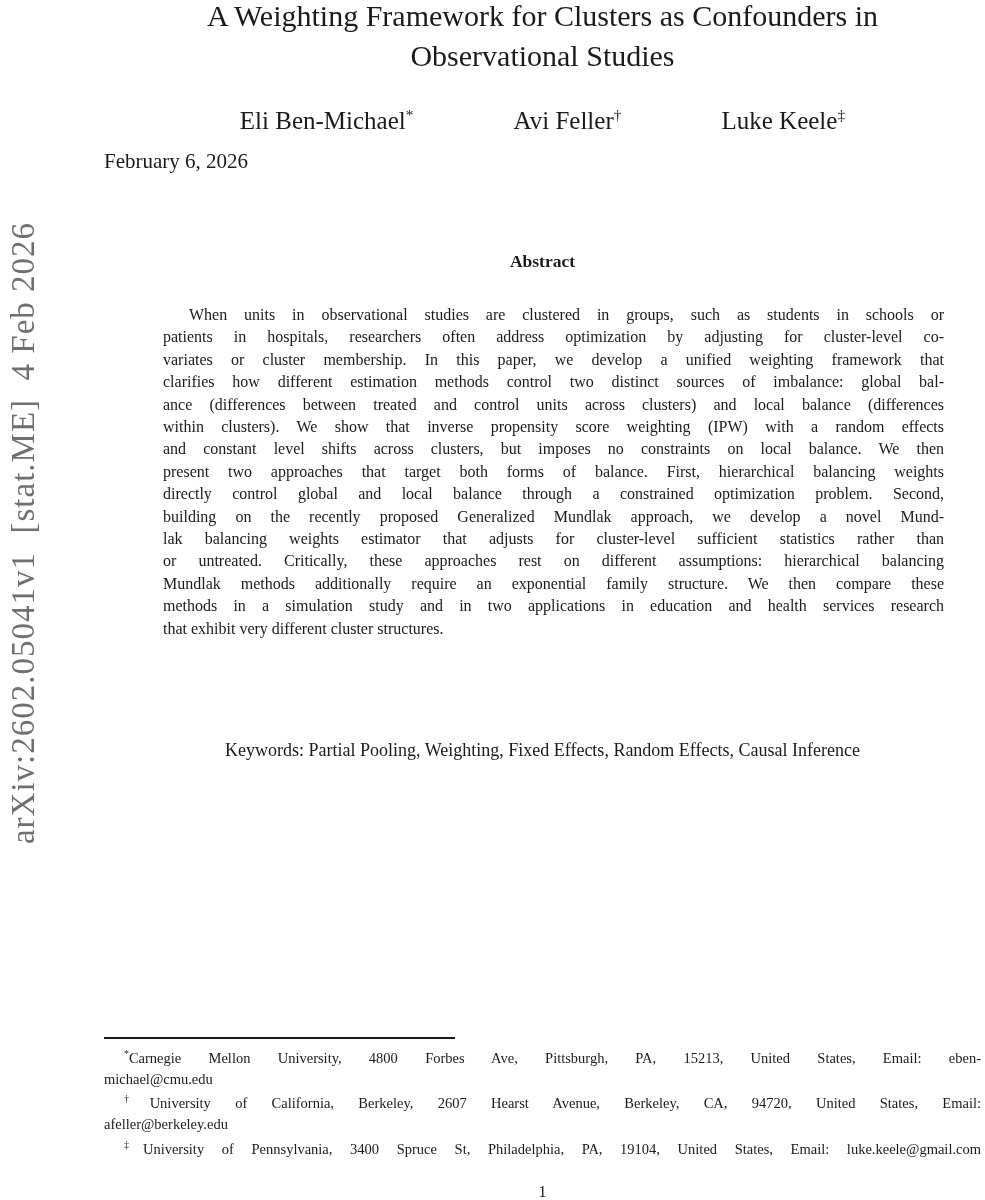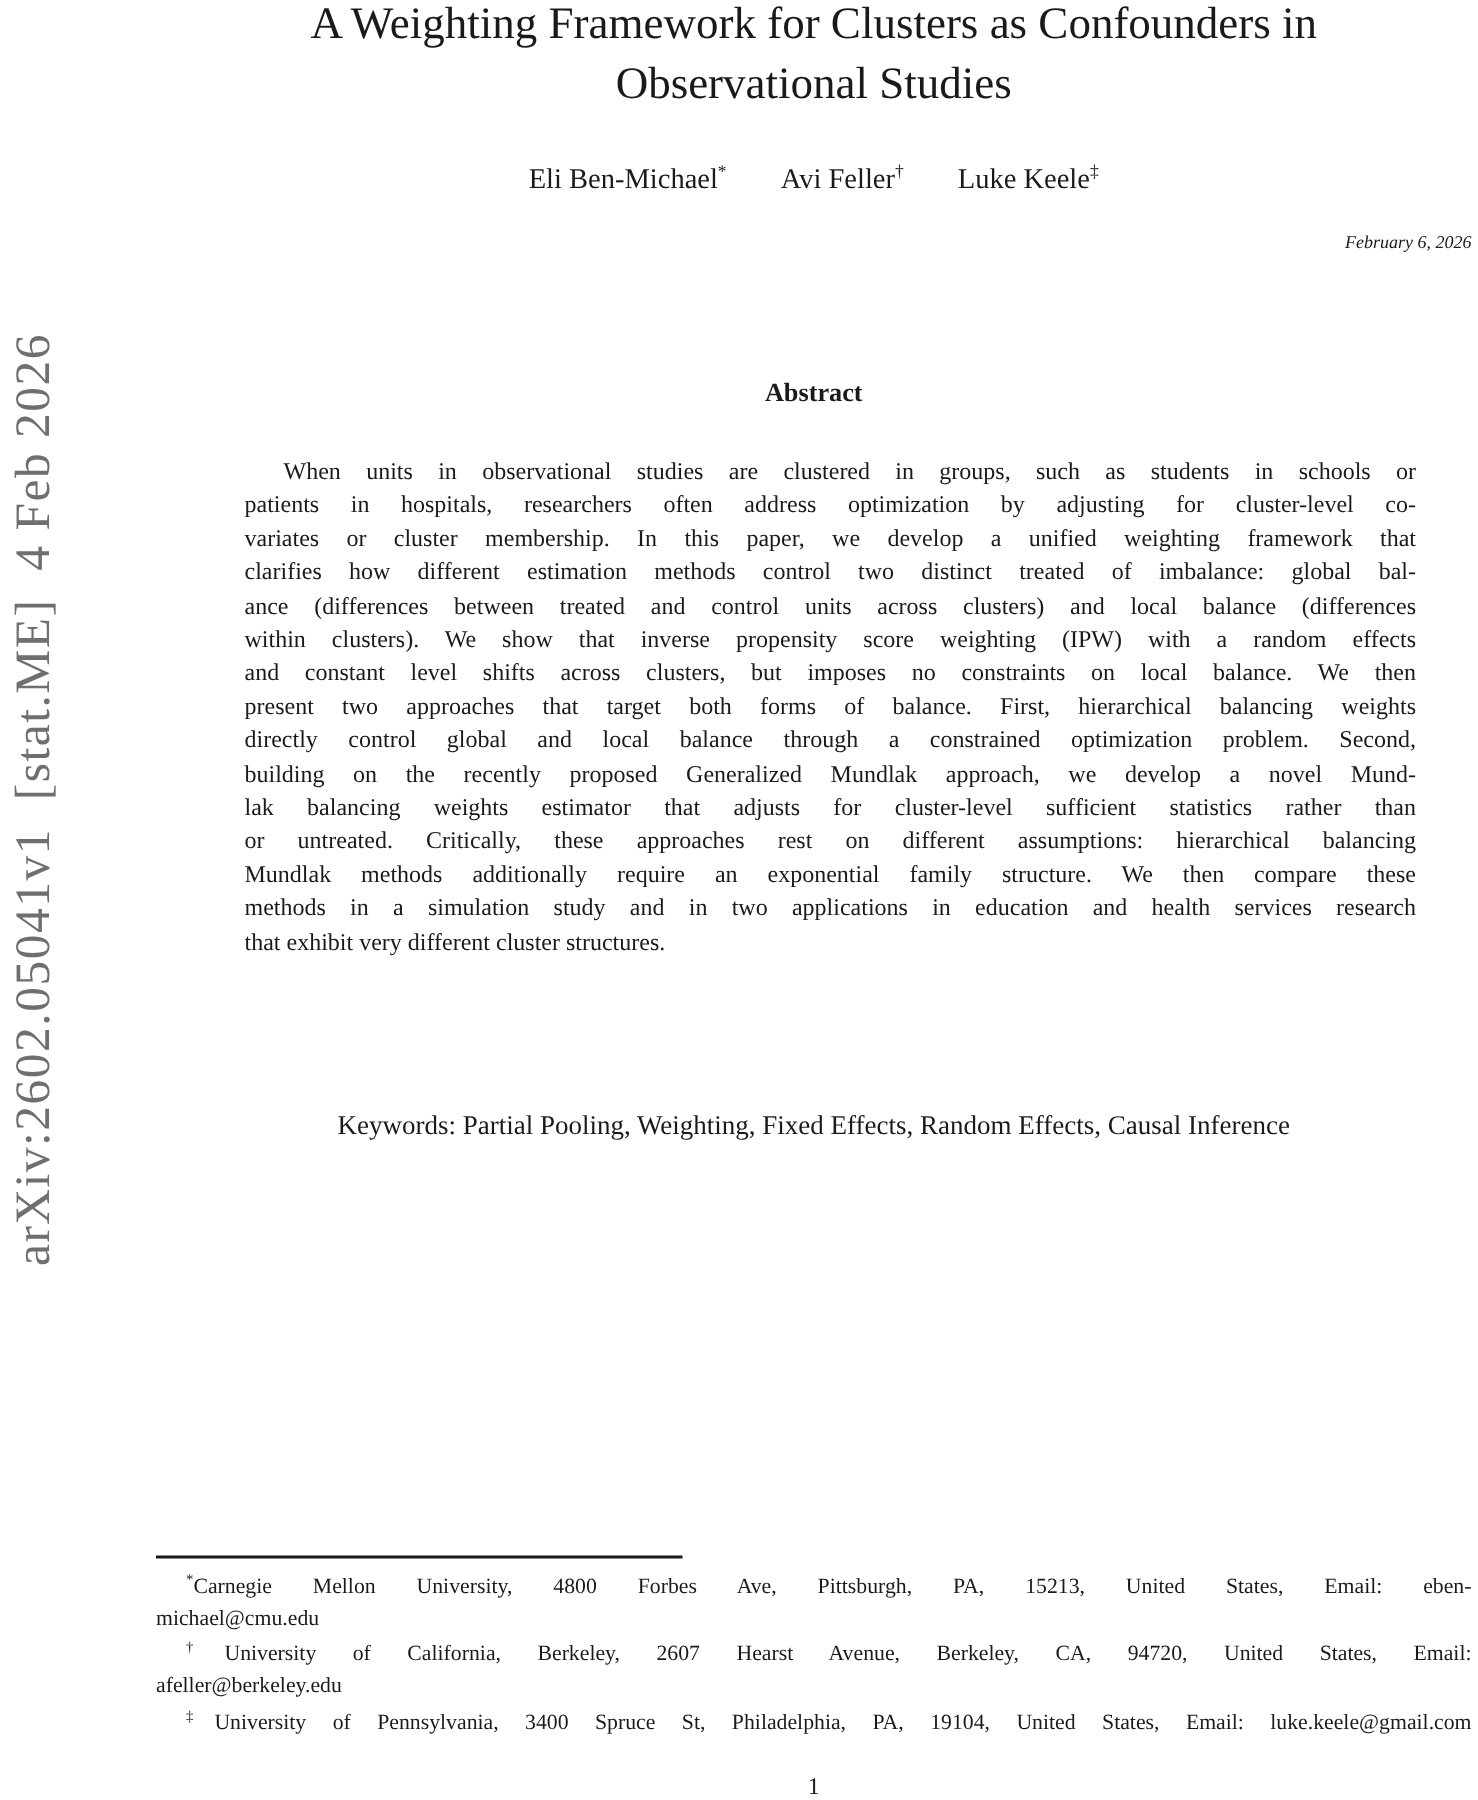--- a/index.html
+++ b/index.html
@@ -8,25 +8,25 @@
     background:#ffffff; color:#1a1a1a; overflow:hidden;
     font-family:"Liberation Serif", serif;
   }
   .col { position:absolute; left:104px; width:877px; }
 
   .title {
     top:-4px; text-align:center;
     font-size:30px; line-height:40px; font-weight:normal;
   }
   .authors {
-    top:103px; display:flex; justify-content:center; column-gap:36px;
-    font-size:19px; line-height:24px;
+    top:103px; display:flex; justify-content:center; column-gap:100px;
+    font-size:25px; line-height:24px;
   }
   .authors sup { font-size:62%; }
-  .date { top:150px; text-align:right; font-size:12px; line-height:22px;font-style:italic; }
+  .date { top:150px; text-align:left; font-size:21px; line-height:22px; }
 
   .abs-head { top:250px; text-align:center; font-size:17.5px; font-weight:bold; line-height:22px; }
 
   .abstract {
     top:304px; left:152px; width:781px;
     font-size:16px; line-height:22.4px;
   }
   .j { text-align:justify; text-align-last:justify; text-justify:inter-word; }
   .ind { text-indent:26px; }
 
@@ -63,21 +63,21 @@
 </div>
 
 <div class="col date">February 6, 2026</div>
 
 <div class="col abs-head">Abstract</div>
 
 <div class="abstract col" style="left:163px;width:781px;">
   <div class="j ind">When units in observational studies are clustered in groups, such as students in schools or</div>
   <div class="j">patients in hospitals, researchers often address optimization by adjusting for cluster-level co-</div>
   <div class="j">variates or cluster membership. In this paper, we develop a unified weighting framework that</div>
-  <div class="j">clarifies how different estimation methods control two distinct treated of imbalance: global bal-</div>
+  <div class="j">clarifies how different estimation methods control two distinct sources of imbalance: global bal-</div>
   <div class="j">ance (differences between treated and control units across clusters) and local balance (differences</div>
   <div class="j">within clusters). We show that inverse propensity score weighting (IPW) with a random effects</div>
   <div class="j">and constant level shifts across clusters, but imposes no constraints on local balance. We then</div>
   <div class="j">present two approaches that target both forms of balance. First, hierarchical balancing weights</div>
   <div class="j">directly control global and local balance through a constrained optimization problem. Second,</div>
   <div class="j">building on the recently proposed Generalized Mundlak approach, we develop a novel Mund-</div>
   <div class="j">lak balancing weights estimator that adjusts for cluster-level sufficient statistics rather than</div>
   <div class="j">or untreated. Critically, these approaches rest on different assumptions: hierarchical balancing</div>
   <div class="j">Mundlak methods additionally require an exponential family structure. We then compare these</div>
   <div class="j">methods in a simulation study and in two applications in education and health services research</div>

